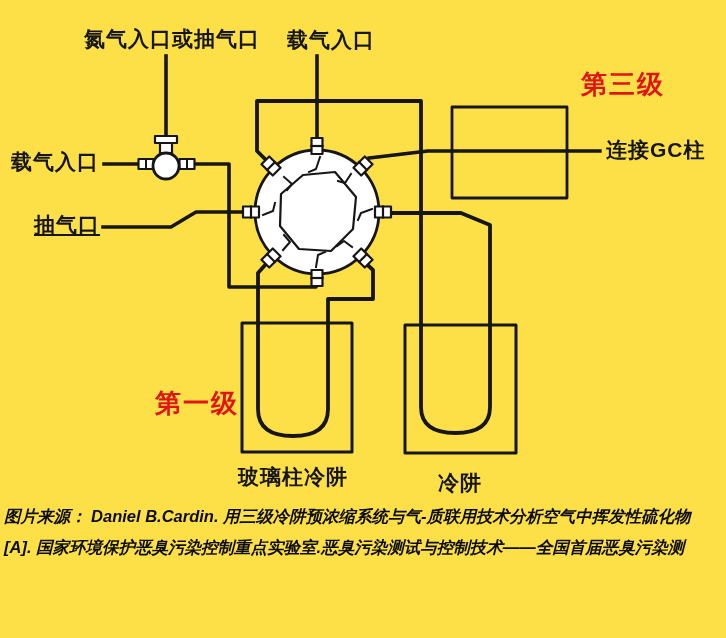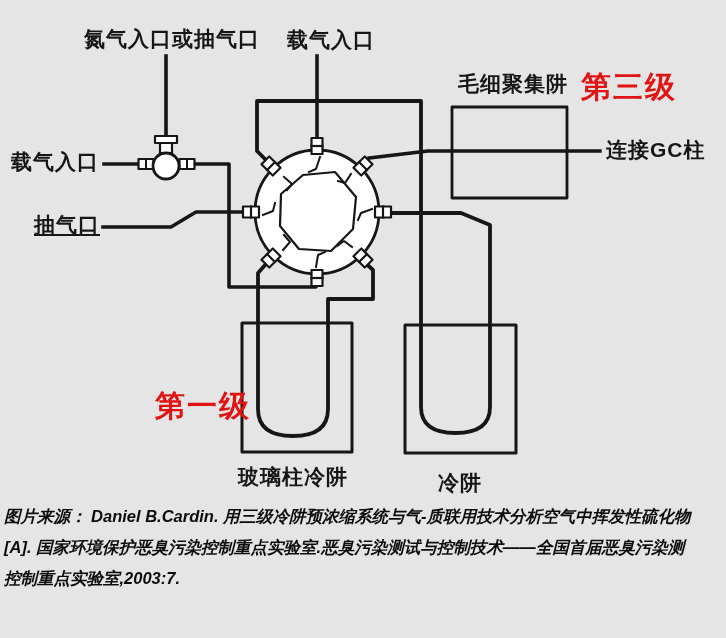--- a/index.html
+++ b/index.html
@@ -1,35 +1,35 @@
 <!DOCTYPE html>
 <html><head>
 <meta charset="utf-8">
 <style>
   html,body{margin:0;padding:0;background:#ffffff;}
   .page{
     position:relative;
     width:726px;height:638px;
-    background:#e5e5e5;
+    background:#fde047;
     font-family:"Liberation Sans","DejaVu Sans",sans-serif;
     overflow:hidden;
   }
   .diagram-layer{position:absolute;left:0;top:0;}
   .lbl{
     position:absolute;
     font-weight:bold;
     font-size:21px;
     color:#161616;
     white-space:nowrap;
     letter-spacing:1px;
     line-height:1.1;
   }
   .lbl-red{
     color:#e11414;
-    font-size:30px;
+    font-size:26px;
     letter-spacing:2px;
   }
   .caption{
     position:absolute;
     left:4px;top:501px;width:720px;
     font-weight:bold;
     font-size:16.5px;
     color:#0c0c0c;
     line-height:31px;
   }
@@ -121,26 +121,24 @@
         <rect x="242" y="323" width="110" height="129" stroke-width="3"></rect>
         <rect x="405" y="325" width="111" height="128" stroke-width="3"></rect>
       </g>
     </svg>
   </div>
 
   <div class="lbl" style="left:84px;top:27px;">氮气入口或抽气口</div>
   <div class="lbl" style="left:287px;top:28px;">载气入口</div>
   <div class="lbl" style="left:11px;top:150px;">载气入口</div>
   <div class="lbl" style="left:34px;top:213px;text-decoration:underline;">抽气口</div>
-  <div class="lbl" style="left:458px;top:72px;">毛细聚集阱</div>
   <div class="lbl lbl-red" style="left:581px;top:70px;">第三级</div>
   <div class="lbl" style="left:606px;top:138px;">连接GC柱</div>
   <div class="lbl lbl-red" style="left:155px;top:389px;">第一级</div>
   <div class="lbl" style="left:238px;top:465px;">玻璃柱冷阱</div>
   <div class="lbl" style="left:438px;top:471px;">冷阱</div>
 
   <div class="caption">
     <div class="cap-line">图片来源： Daniel B.Cardin. 用三级冷阱预浓缩系统与气-质联用技术分析空气中挥发性硫化物</div>
     <div class="cap-line">[A]. 国家环境保护恶臭污染控制重点实验室.恶臭污染测试与控制技术——全国首届恶臭污染测</div>
-    <div class="cap-line">控制重点实验室,2003:7.</div>
   </div>
 
 </div>
 
 </body></html>

